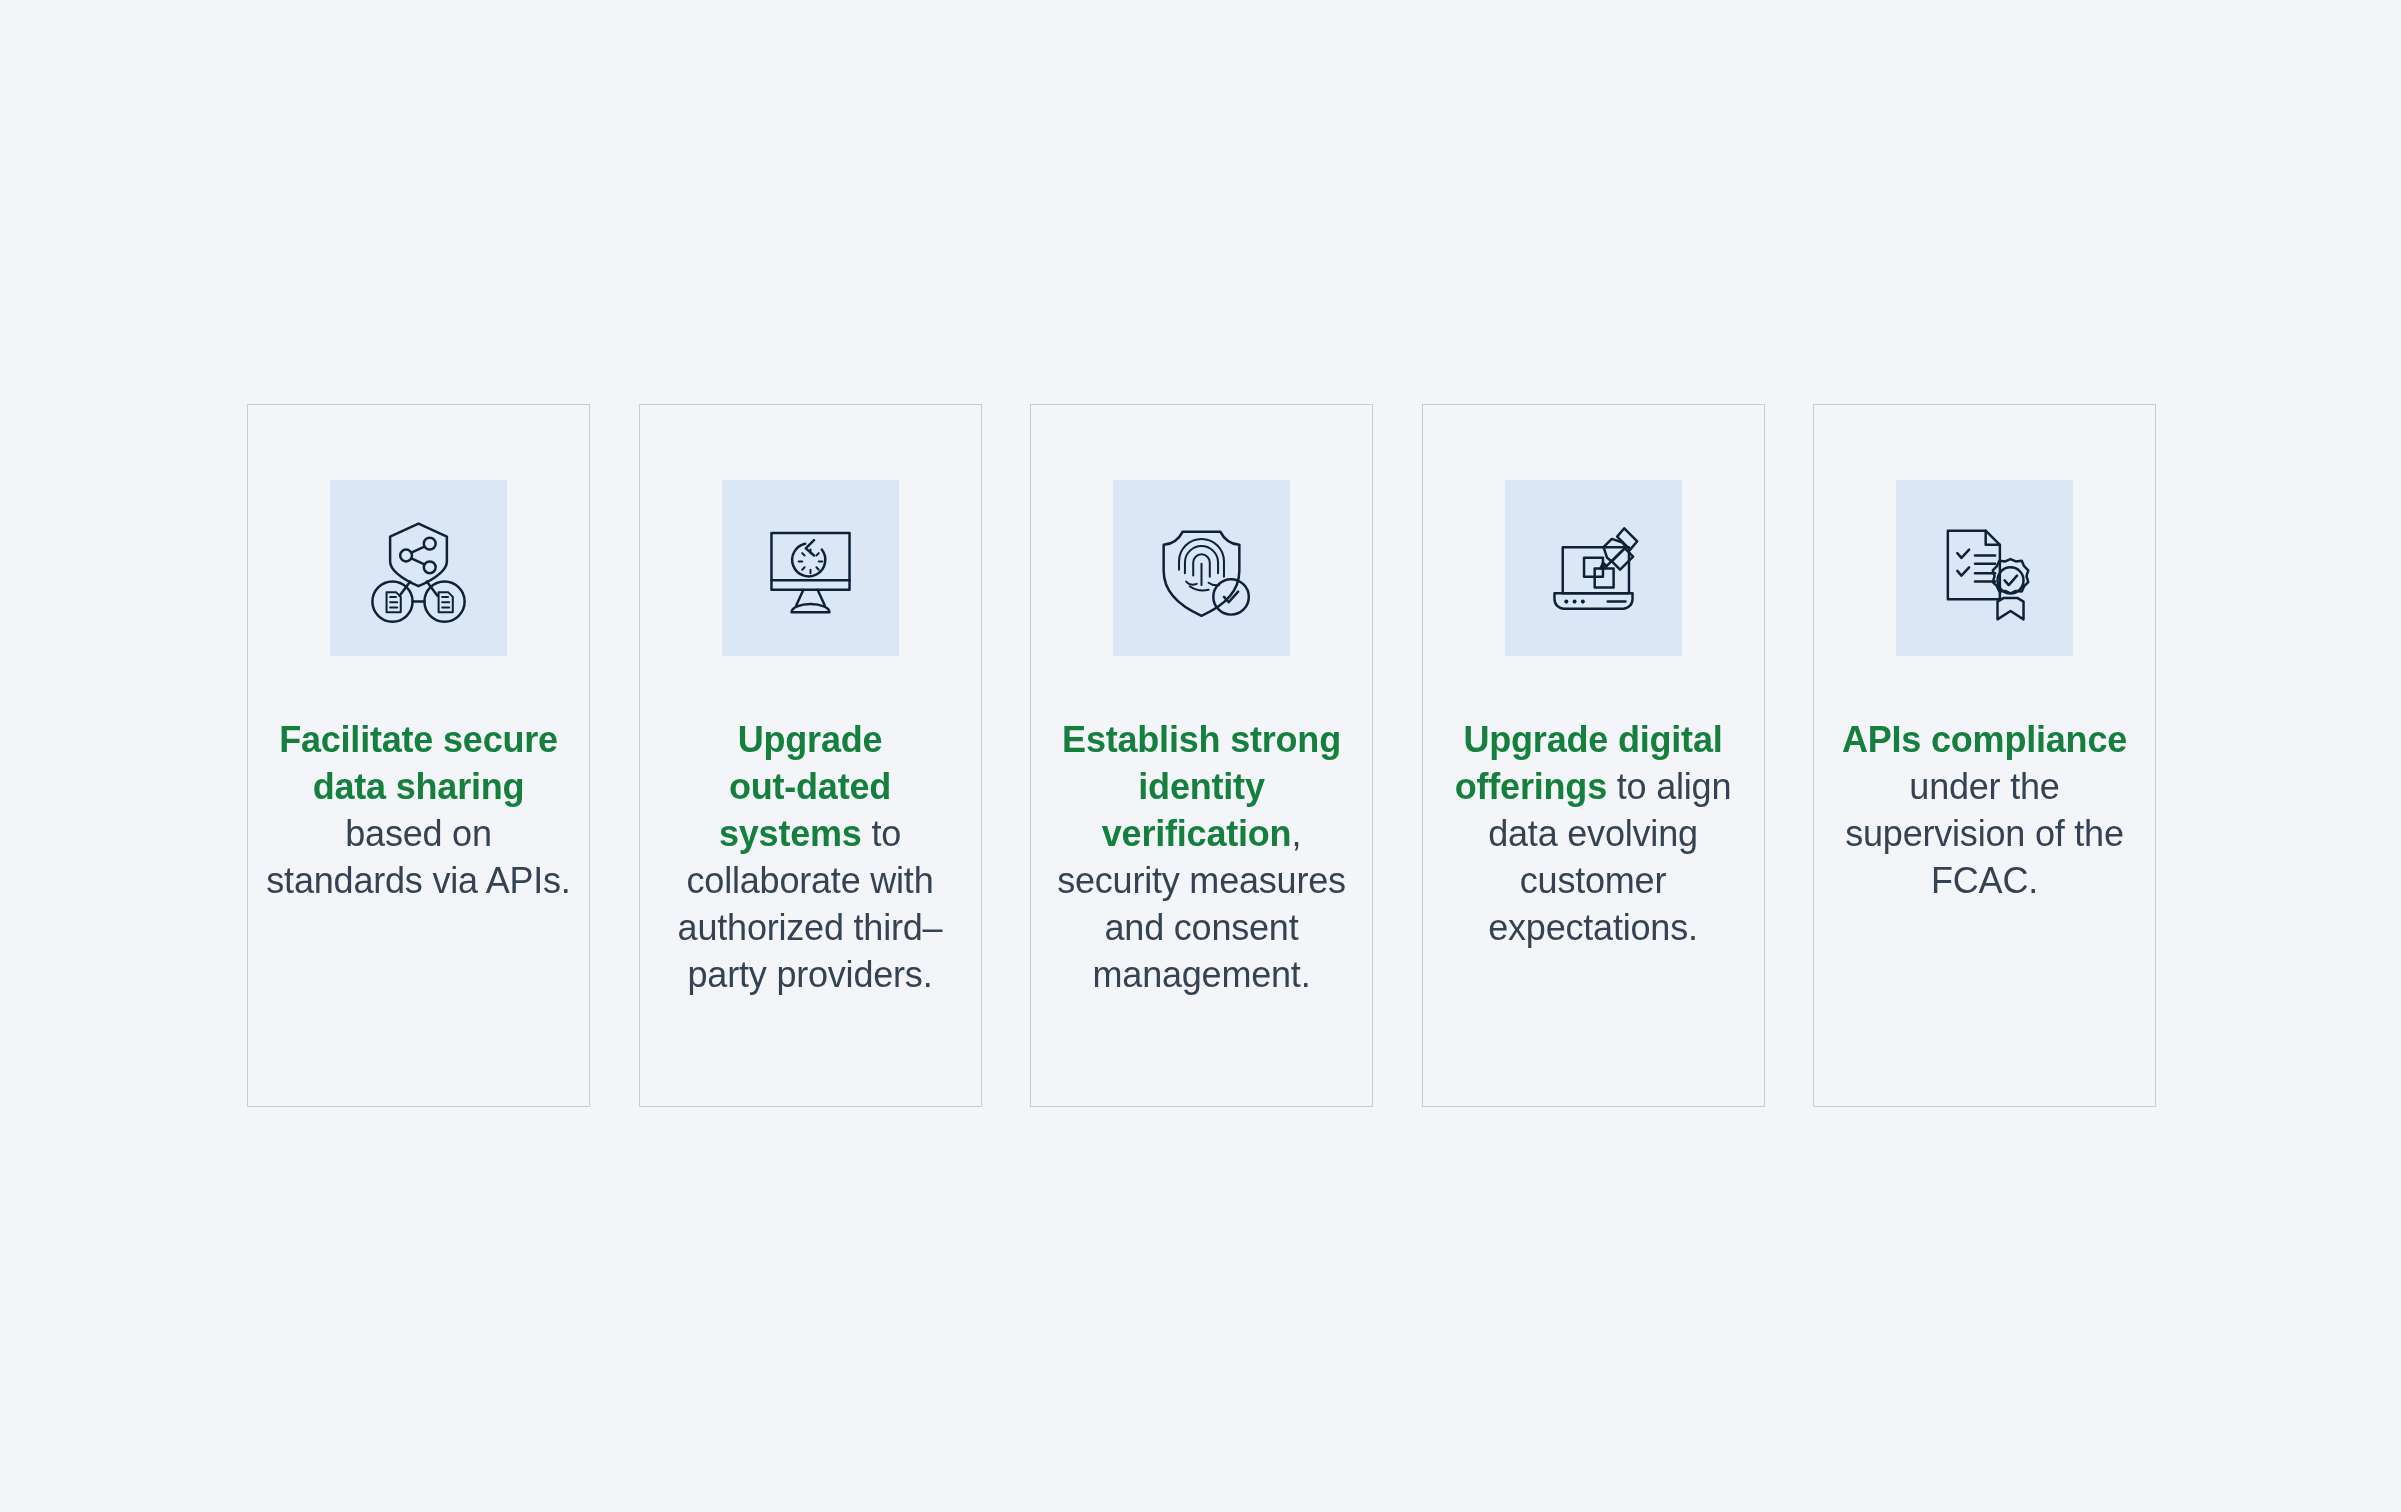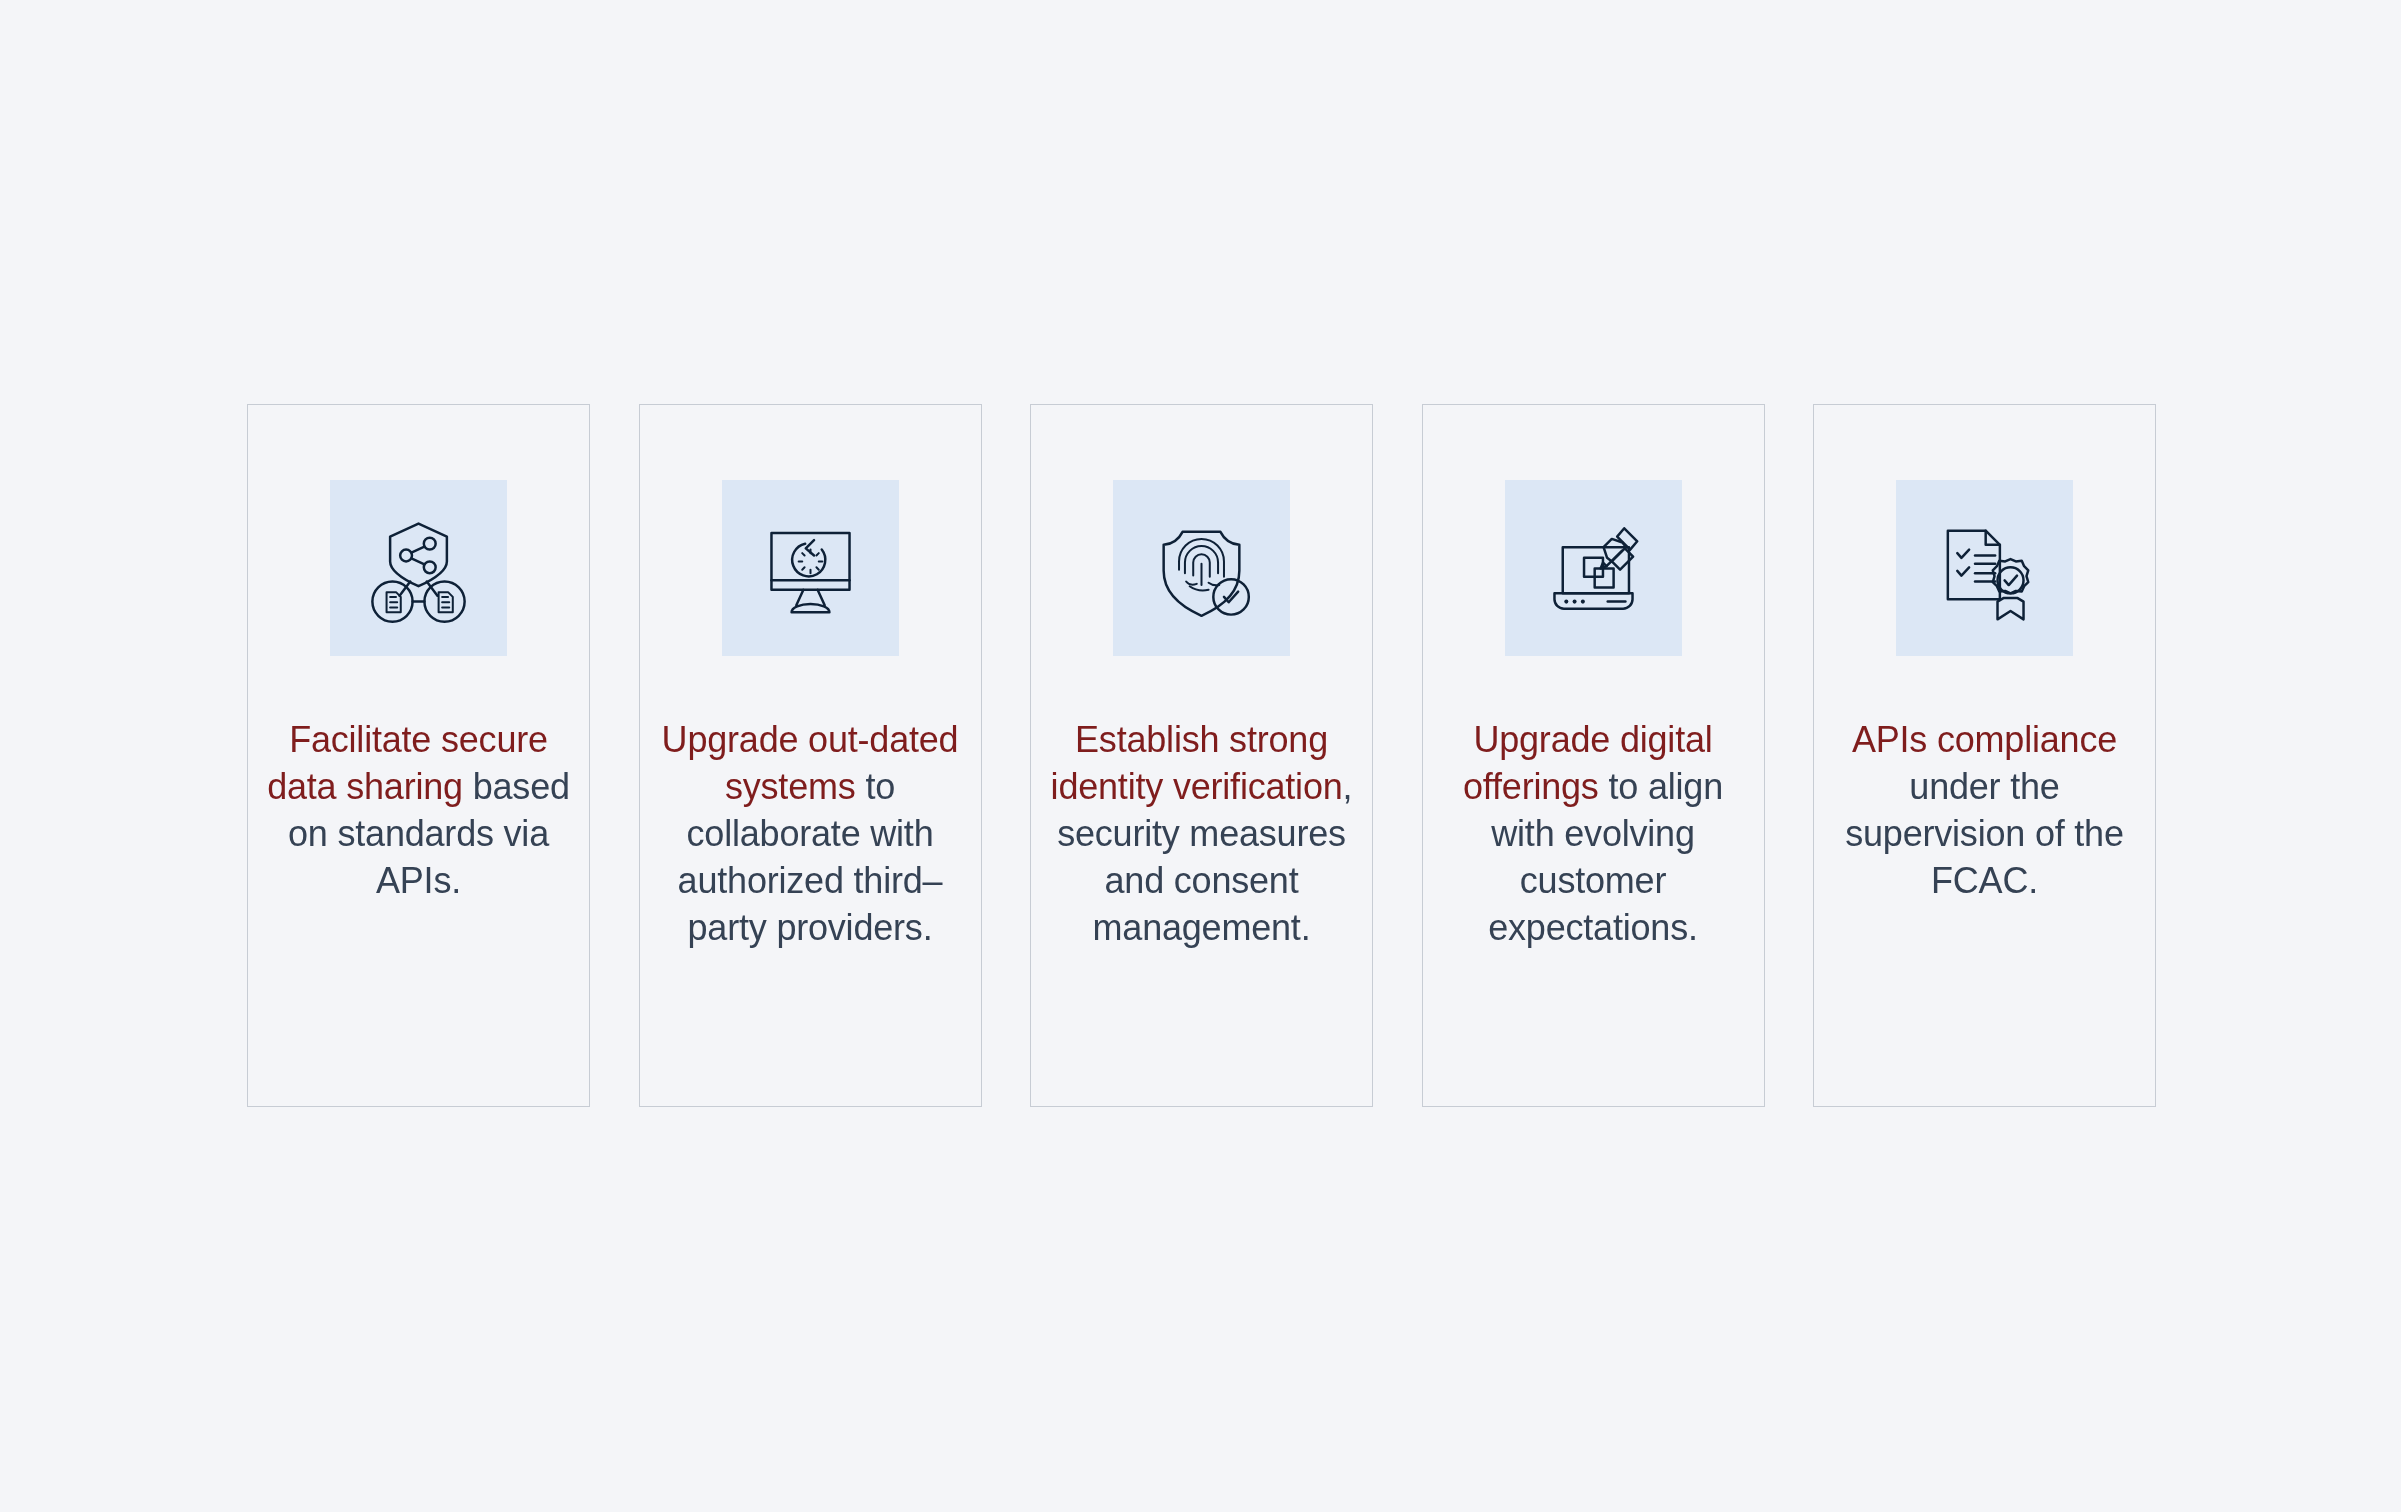--- a/index.html
+++ b/index.html
@@ -72,22 +72,22 @@
     margin-top: 60px;
     width: 308px;
     text-align: center;
     font-size: 36px;
     line-height: 47px;
     color: #354254;
     font-weight: 400;
     letter-spacing: -0.2px;
   }
   .card-text b {
-    font-weight: 400;
-    color: #7f1d1d;
+    font-weight: 700;
+    color: #15803d;
   }
 </style>
 </head>
 <body>
 
 <div id="cards-row">
 
   <div class="card">
     <div class="icon-tile">
       <svg viewBox="0 0 208 208">
@@ -180,21 +180,21 @@
         <rect class="icon-stroke" x="88" y="86" width="32" height="32"></rect>
         <rect class="icon-stroke" x="106" y="104" width="32" height="32" fill="#dce7f5"></rect>
         <path class="icon-stroke" d="M135 92 l22 -22 l14 14 l-22 22 z" fill="#dce7f5"></path>
         <path class="icon-stroke" d="M156 36 l22 22 l-12 14 l-22 -22 z" fill="#dce7f5"></path>
         <path class="icon-stroke" d="M135 92 l-8 -6 l-6 -18 l14 -14 l18 6 l6 8" fill="#dce7f5"></path>
         <line class="icon-stroke" x1="126" y1="100" x2="152" y2="74"></line>
         <path class="icon-stroke" d="M126 100 l-10 4 l4 -10 z"></path>
       </svg>
     </div>
     <div class="card-text">
-      <b>Upgrade digital offerings</b><span> to align with evolving customer expectations.</span>
+      <b>Upgrade digital offerings</b><span> to align data evolving customer expectations.</span>
     </div>
   </div>
 
   <div class="card">
     <div class="icon-tile">
       <svg viewBox="0 0 208 208">
         <path class="icon-stroke" d="M42 40 h64 l24 24 v92 h-88 z"></path>
         <path class="icon-stroke" d="M106 40 v24 h24"></path>
         <path class="icon-stroke" d="M58 78 l7 8 l13 -14"></path>
         <path class="icon-stroke" d="M58 108 l7 8 l13 -14"></path>

